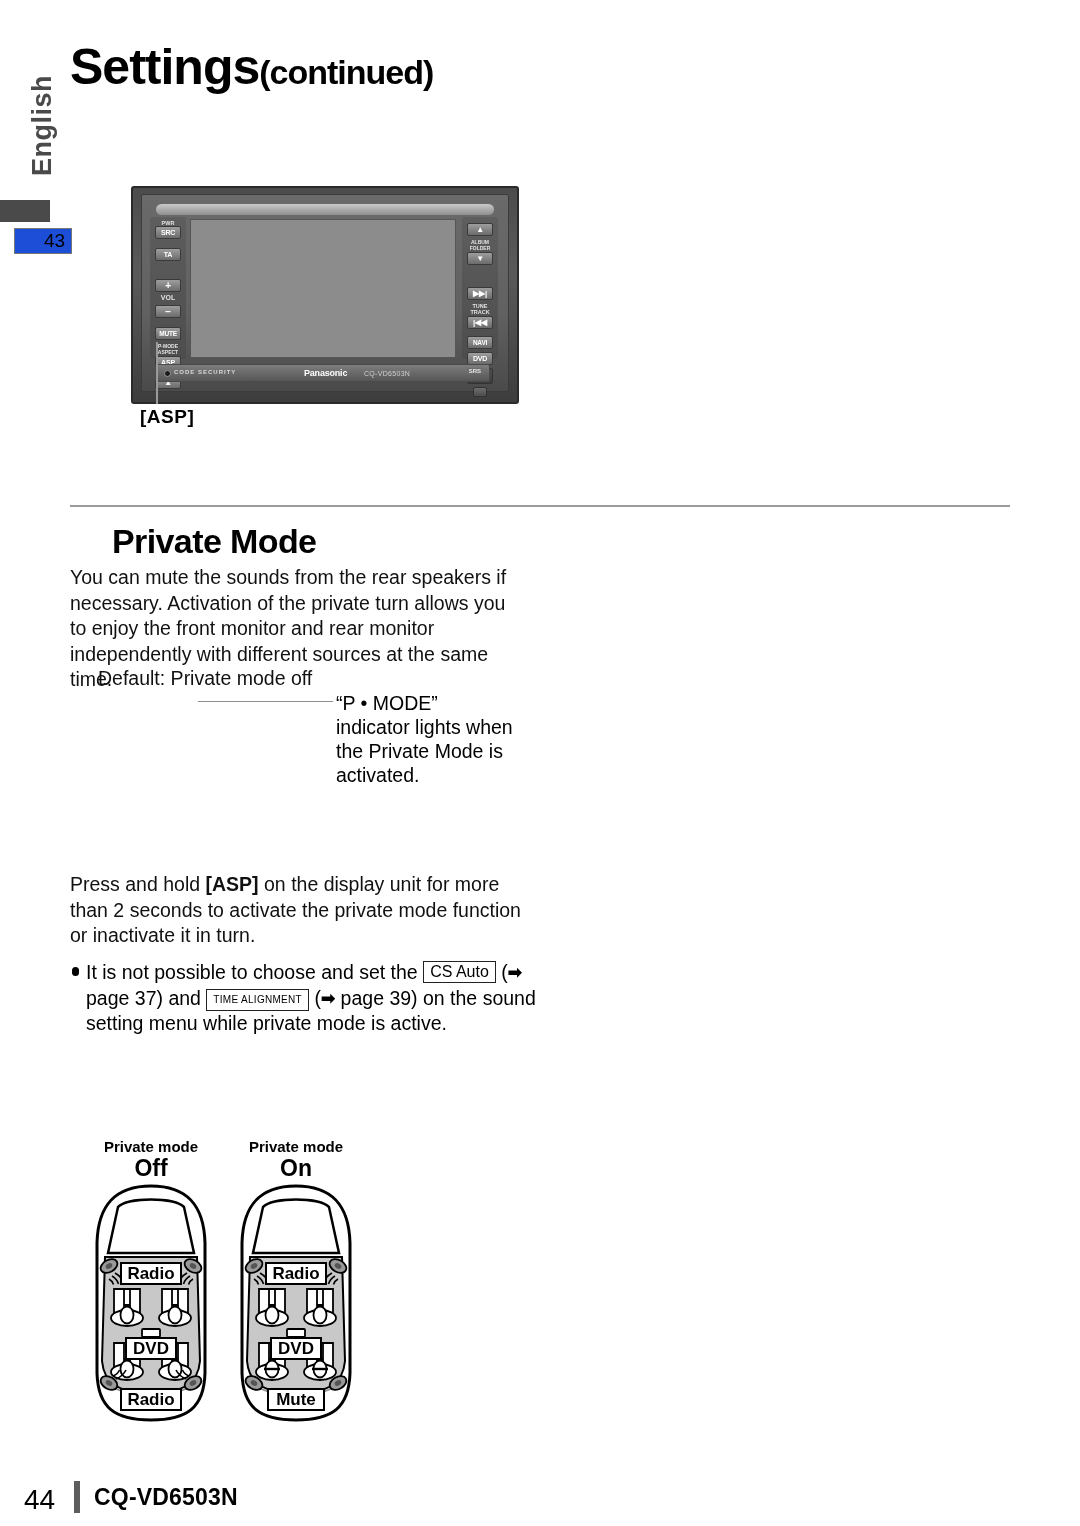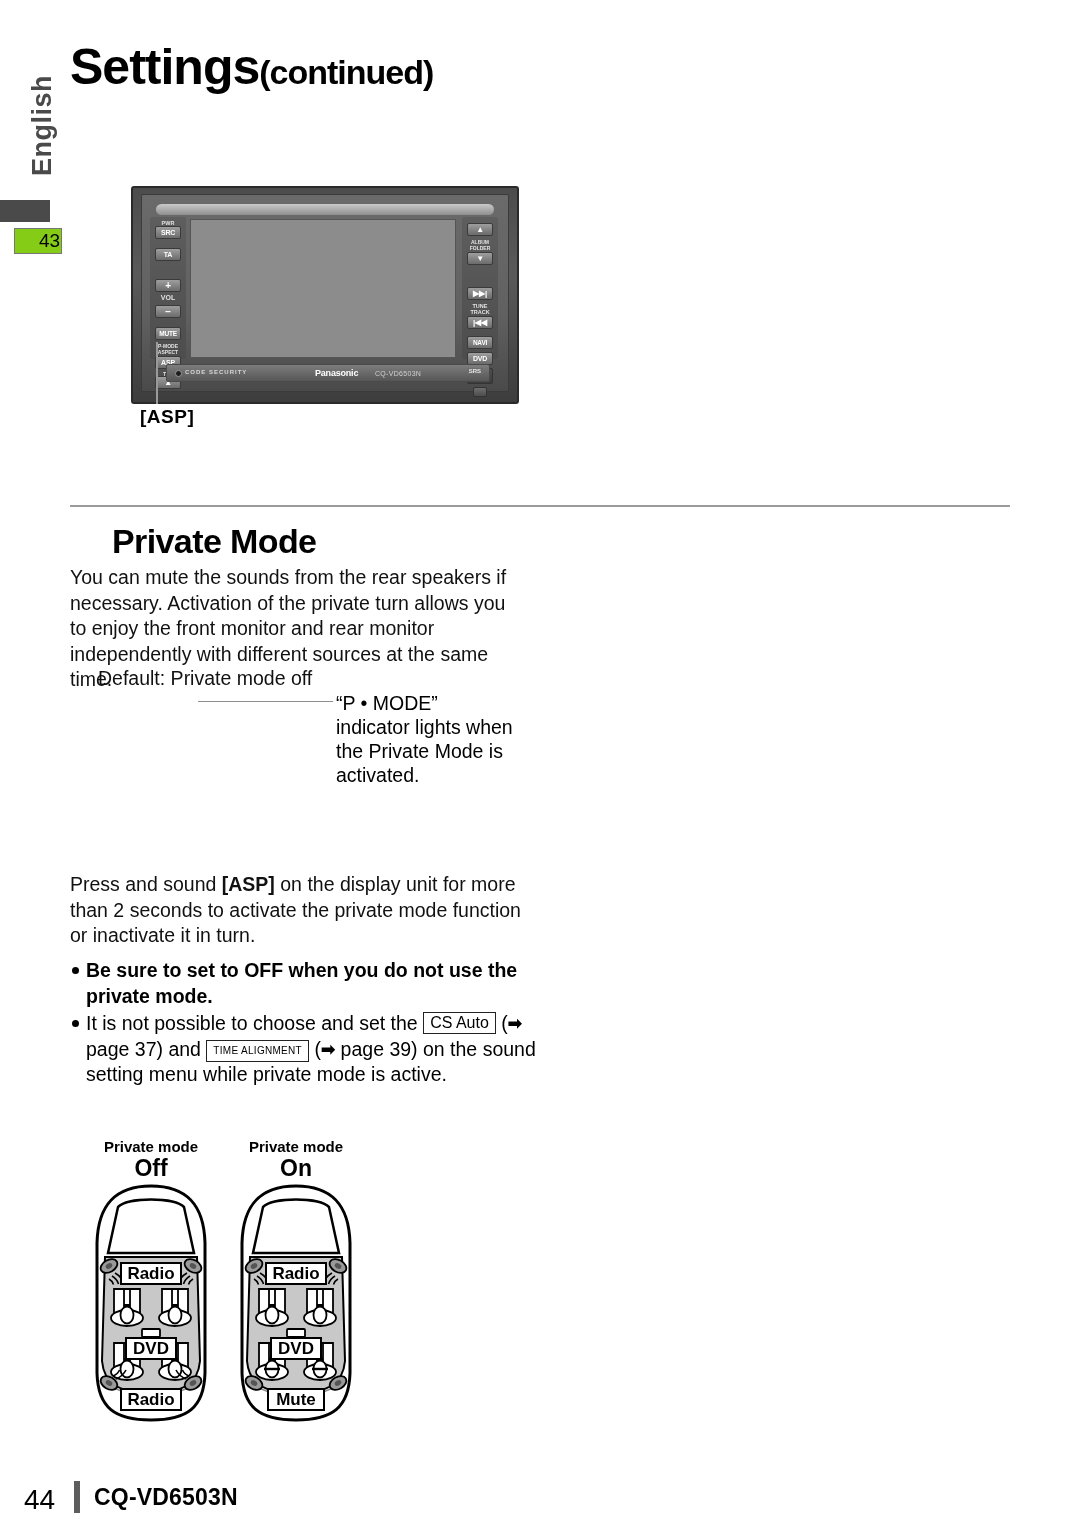--- a/index.html
+++ b/index.html
@@ -28,27 +28,27 @@
     text-align: center;
     white-space: nowrap;
   }
   #sidebar-bar {
     position: absolute; left: 0; top: 200px;
     width: 50px; height: 22px;
     background: #4a4a4a;
   }
   #sidebar-pagebox {
     position: absolute; left: 14px; top: 228px;
-    width: 48px; height: 26px;
+    width: 58px; height: 26px;
     border: 1px solid #777;
     font-size: 19px;
     line-height: 24px;
     text-align: center;
     color: #000;
-    background: #84cc16;
+    background: #1d4ed8;
     padding-left: 23px;
   }
 
   
   #page-title {
     position: absolute;
     left: 70px; top: 38px;
     font-size: 47px;
     font-weight: bold;
     letter-spacing: -1px;
@@ -79,21 +79,21 @@
     border-radius: 6px;
   }
   #device-screen {
     position: absolute;
     left: 48px; top: 24px; right: 52px; bottom: 33px;
     background: #8c8c8c;
     border: 1px solid #555;
   }
   #device-bottombar {
     position: absolute;
-    left: 24px; right: 18px; bottom: 9px; height: 18px;
+    left: 13px; right: 18px; bottom: 9px; height: 18px;
     background: linear-gradient(180deg,#7d7d7d,#565656);
     border-radius: 2px;
     border: 1px solid #4a4a4a;
     padding-left: 14px;
   }
   .bb-text {
     position: absolute;
     font-size: 6px; font-weight: bold;
     letter-spacing: 1px;
     color: #d8d8d8;
@@ -348,28 +348,27 @@
 
 <div id="section-heading">Private Mode</div>
 
 <div class="body-col" id="para-intro">You can mute the sounds from the rear speakers if necessary. Activation of the private turn allows you to enjoy the front monitor and rear monitor independently with different sources at the same time.</div>
 <div class="body-col" id="para-default">Default: Private mode off</div>
 
 <div id="callout-line-pmode"></div>
 <div id="callout-pmode">“P • MODE” indicator lights when the Private Mode is activated.</div>
 
 <div class="body-col" id="para-press">
-  <span>Press and sound </span><b>[ASP]</b><span> on the display unit for more than 2 seconds to activate the private mode function or inactivate it in turn.</span>
+  <span>Press and hold </span><b>[ASP]</b><span> on the display unit for more than 2 seconds to activate the private mode function or inactivate it in turn.</span>
 </div>
 
 <div id="note-block">
 
   <div class="note-item bold">
     <span class="bullet"></span>
-    <span>Be sure to set to OFF when you do not use the private mode.</span>
   </div>
 
   <div class="note-item" style="margin-top:2px;">
     <span class="bullet"></span>
     <span>It is not possible to choose and set the </span><span class="keybox">CS Auto</span><span> (</span><span class="arrowglyph">➡</span><span> page 37) and </span><span class="keybox small">TIME ALIGNMENT</span><span> (</span><span class="arrowglyph">➡</span><span> page 39) on the sound setting menu while private mode is active.</span>
   </div>
 </div>
 
 <div id="cars">
 

